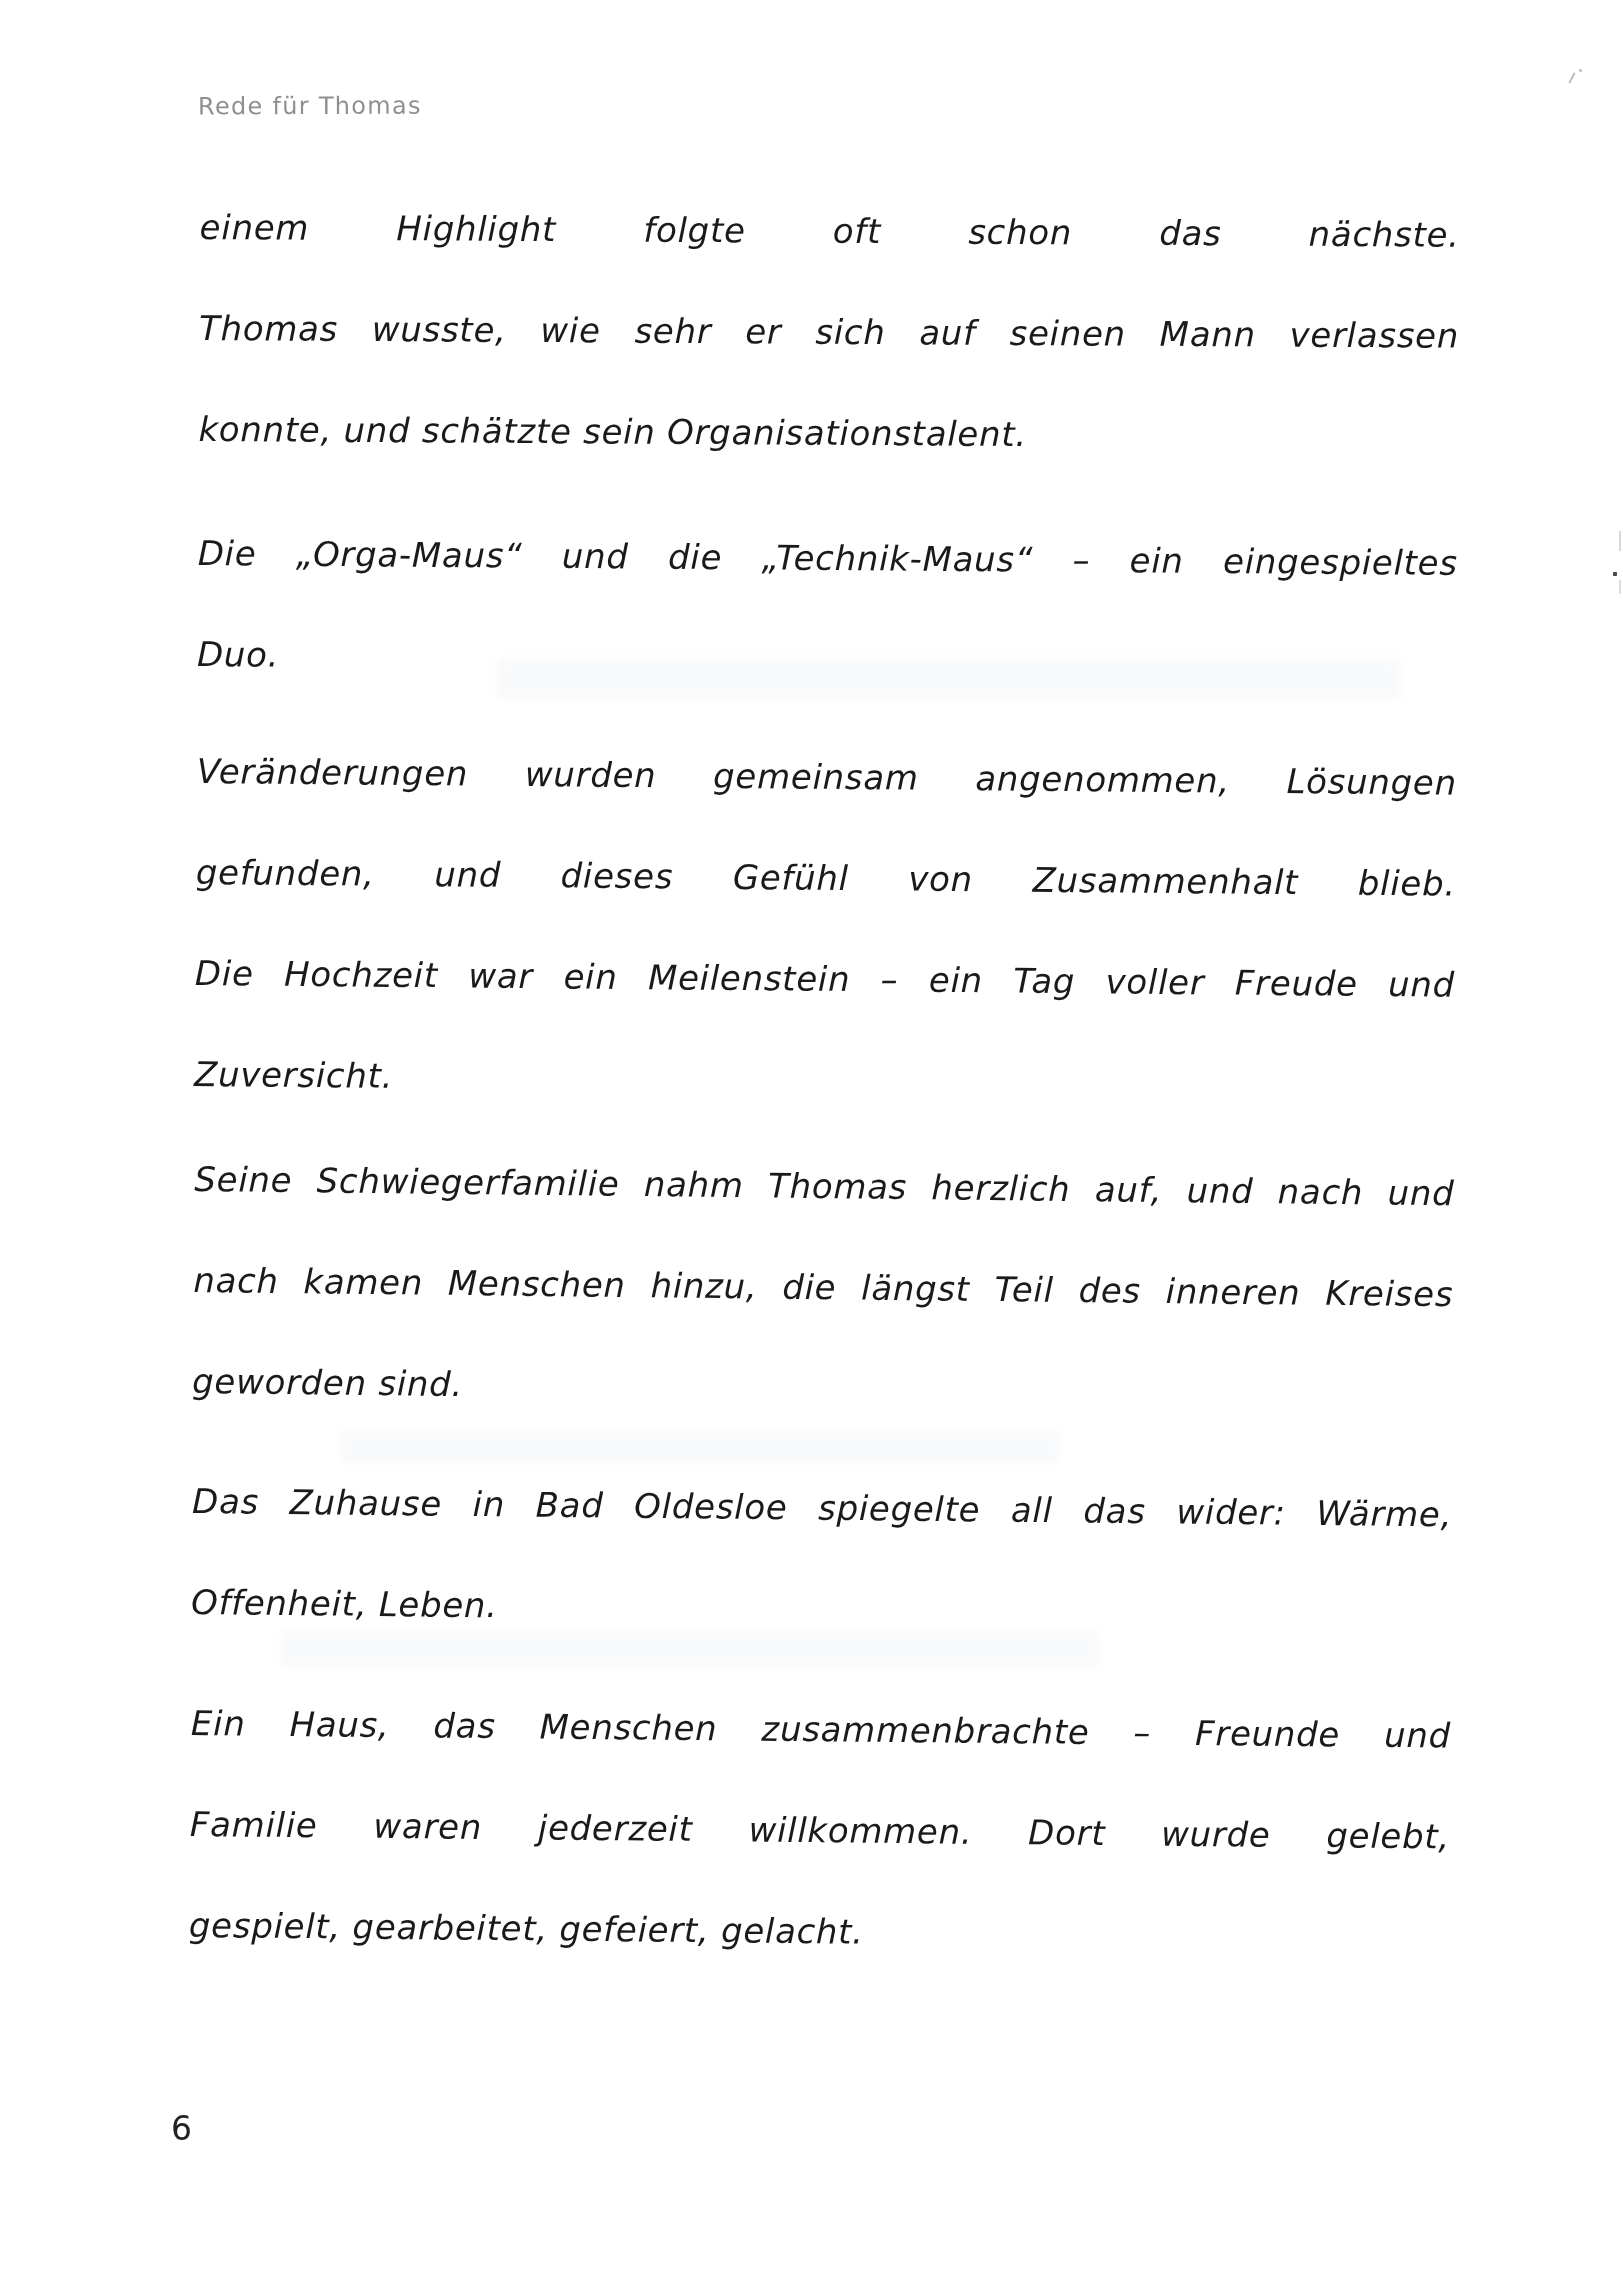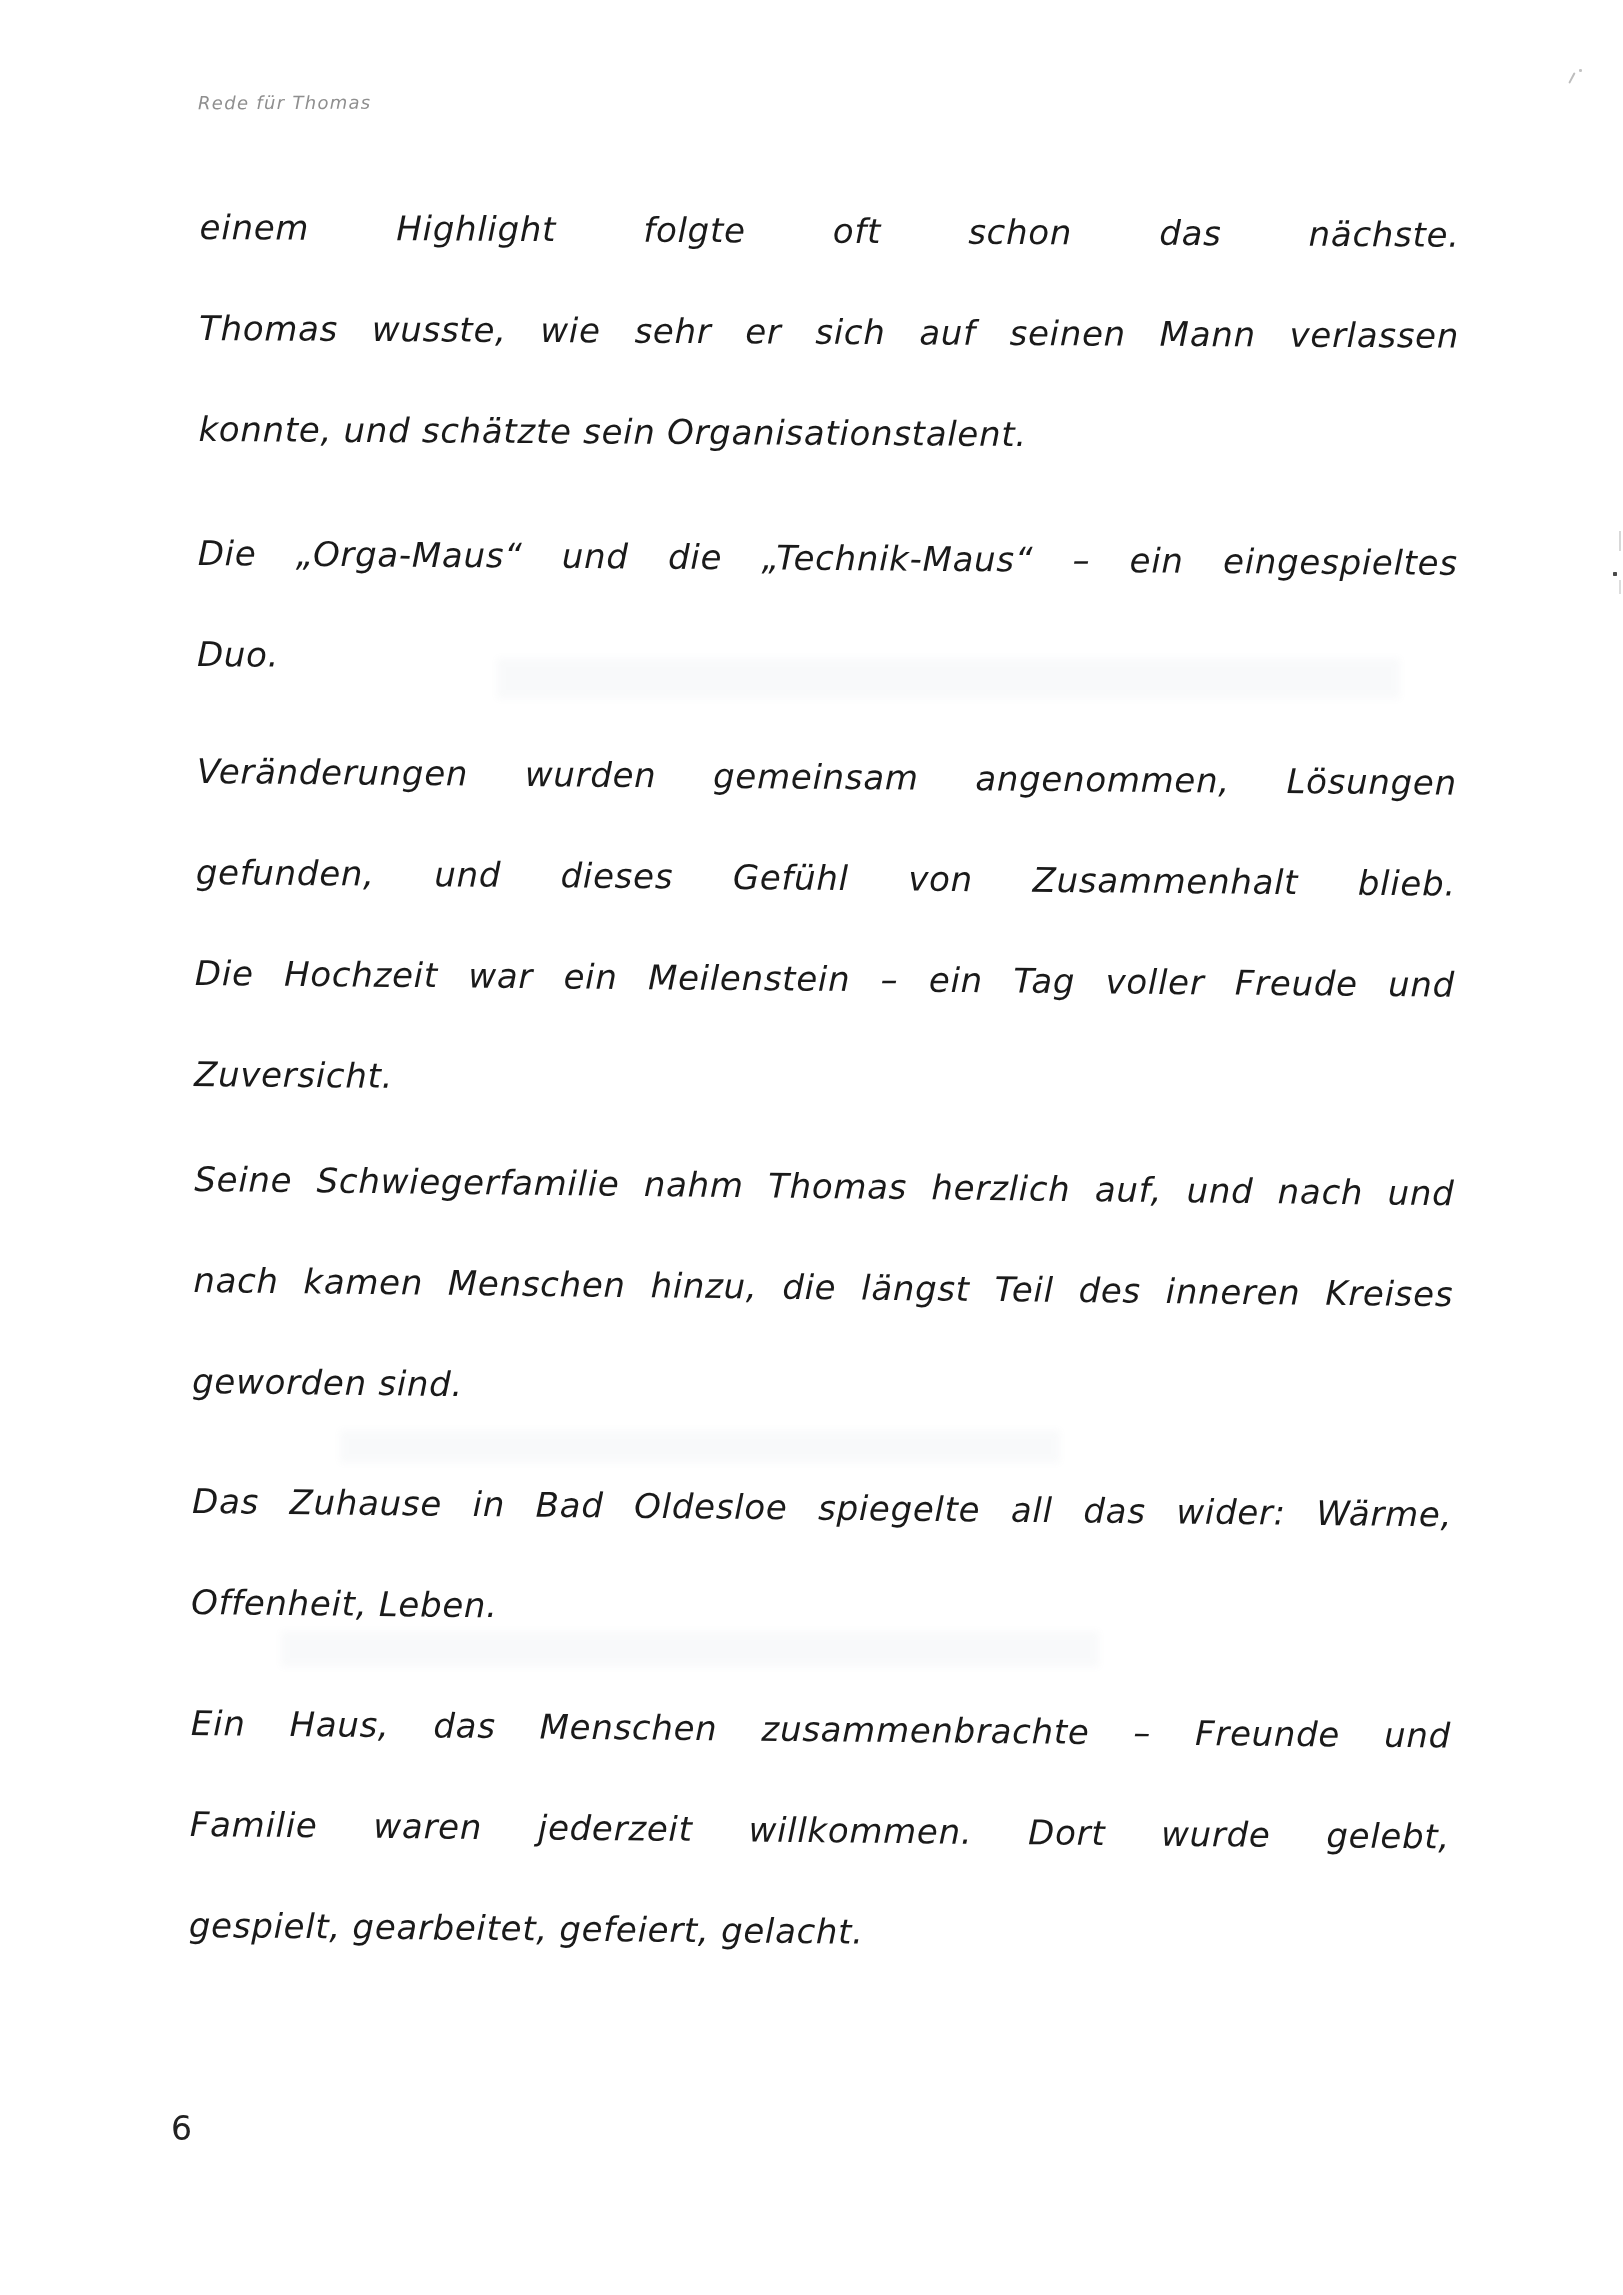--- a/index.html
+++ b/index.html
@@ -11,22 +11,21 @@
     height: 2295px;
     background: #ffffff;
     overflow: hidden;
     font-family: "DejaVu Sans", sans-serif;
   }
   
   .header {
     position: absolute;
     left: 198px;
     top: 92px;
-    font-size: 18px;
-    font-style: italic;
+    font-size: 24px;
     letter-spacing: 1.3px;
     color: var(--header-color, #8f8f8f);
     transform: rotate(-0.2deg);
   }
   
   .content {
     position: absolute;
     left: 200px;
     top: 177px;
     width: 1260px;

